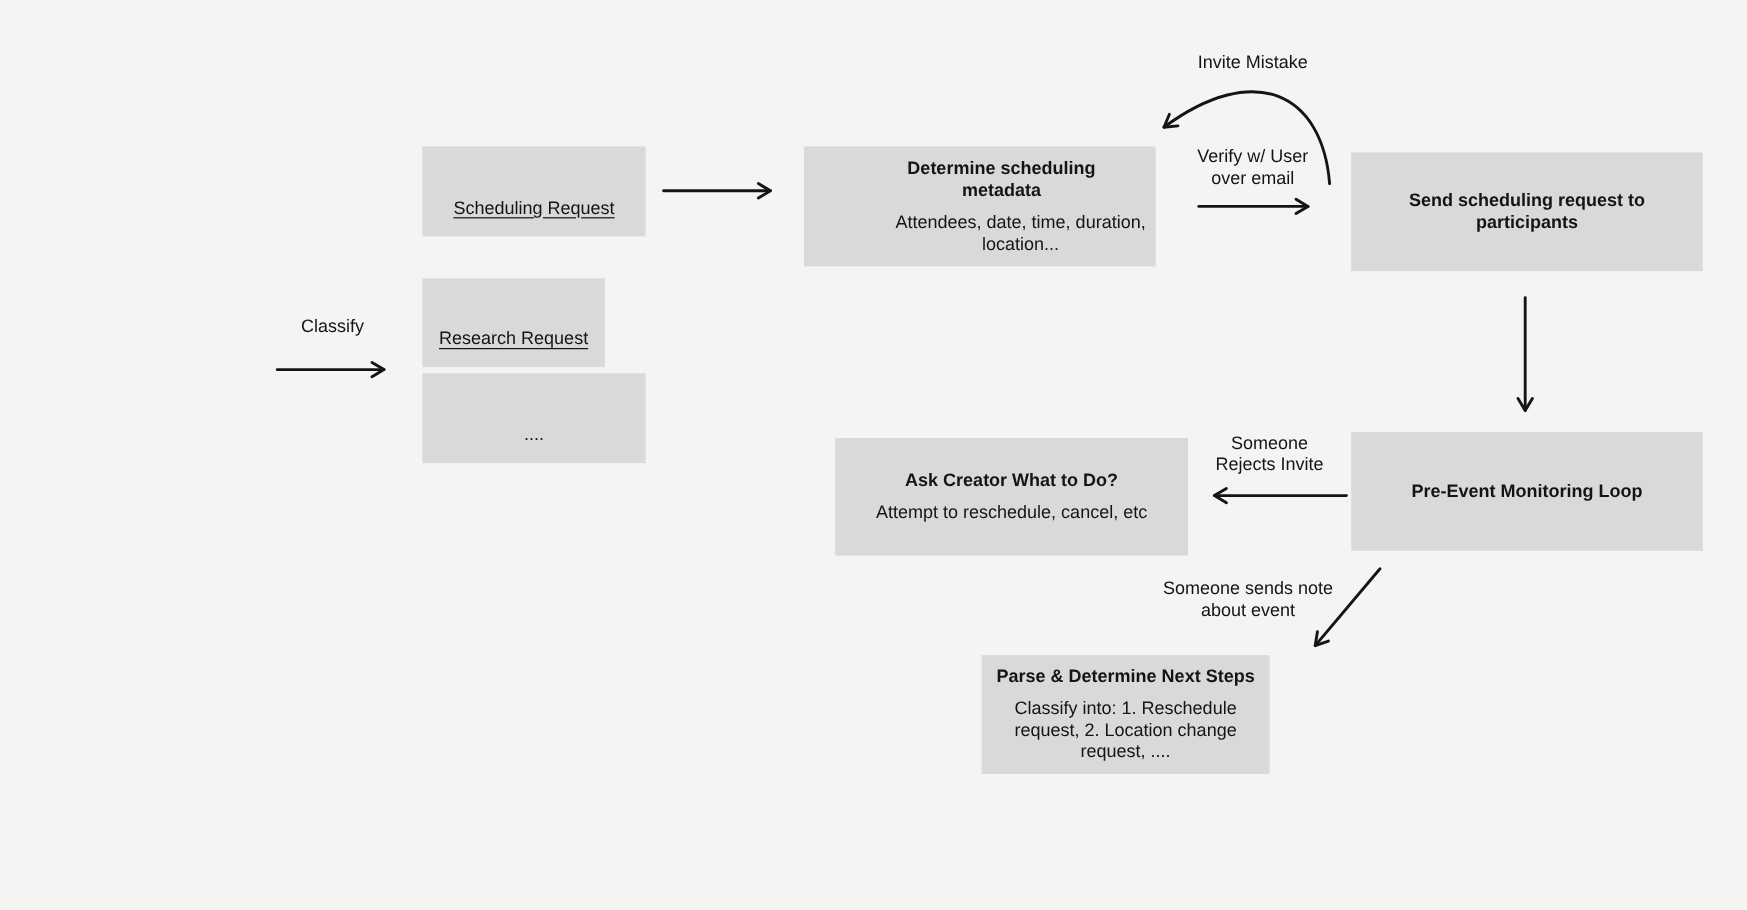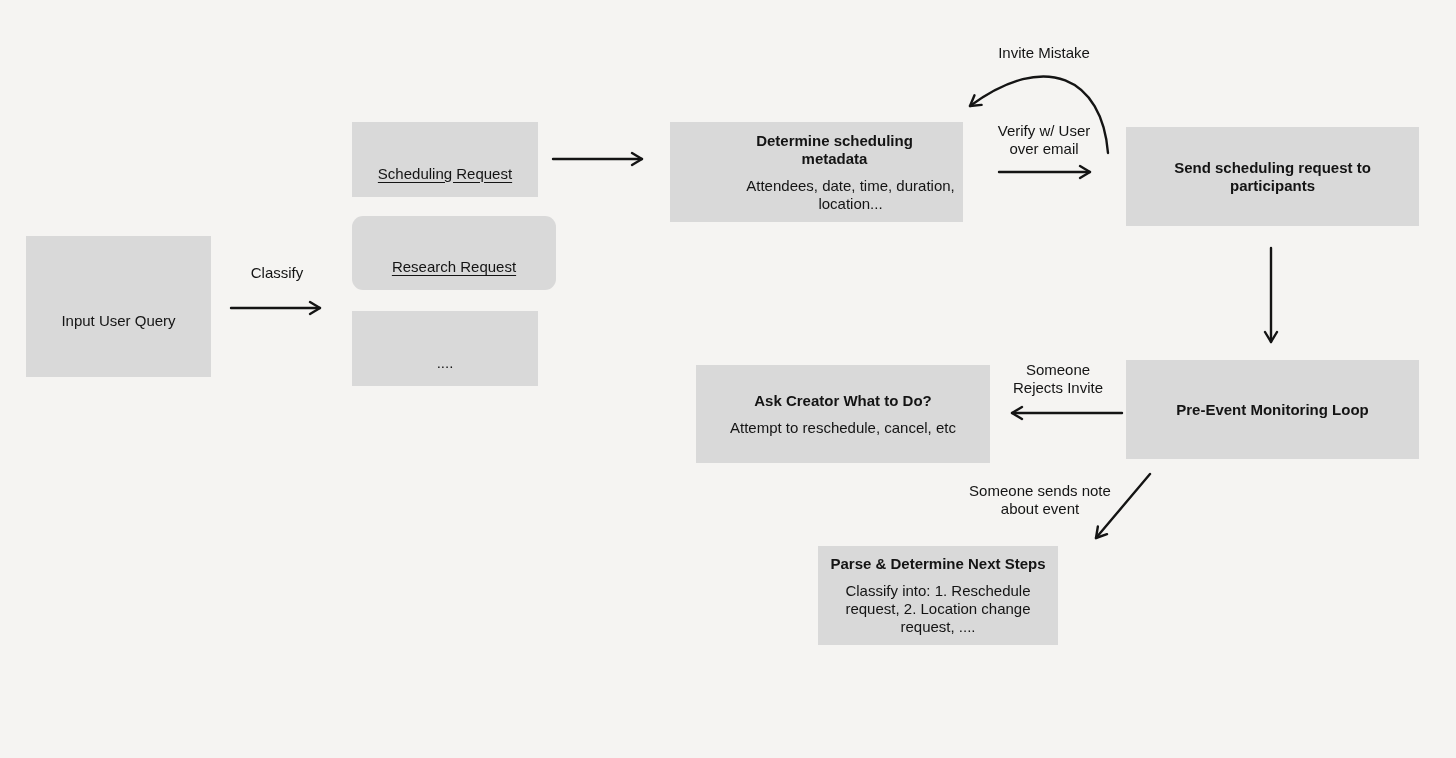--- a/index.html
+++ b/index.html
@@ -53,21 +53,21 @@
     line-height: 18px;
   }
   .node-label { font-weight: 400; margin-top: 28px; }
   .node-label.underlined { text-decoration: underline; text-underline-offset: 3px; }
   .node-title { font-weight: 700; }
   .node-subtitle { font-weight: 400; }
 
   
   .n-input       { left: 26px;   top: 236px; width: 185px; height: 141px; }
   .n-scheduling  { left: 352px;  top: 122px; width: 186px; height: 75px;  }
-  .n-research    { left: 352px;  top: 216px; width: 204px; height: 74px; border-radius: 11px;  }
+  .n-research    { left: 352px;  top: 232px; width: 152px; height: 74px;  }
   .n-other       { left: 352px;  top: 311px; width: 186px; height: 75px;  }
   .n-determine   { left: 670px;  top: 122px; width: 293px; height: 100px; padding-left: 36px; }
   .n-send        { left: 1126px; top: 127px; width: 293px; height: 99px;  }
   .n-preevent    { left: 1126px; top: 360px; width: 293px; height: 99px;  }
   .n-askcreator  { left: 696px;  top: 365px; width: 294px; height: 98px;  }
   .n-parse       { left: 818px;  top: 546px; width: 240px; height: 99px;  }
 
   .n-determine .node-title { max-width: 170px; }
   .n-send .node-title      { max-width: 232px; }
   .n-parse .node-subtitle  { max-width: 280px; }
@@ -100,23 +100,20 @@
     </defs>
     <line class="edge" x1="231" y1="308" x2="320" y2="308" marker-end="url(#arrowhead)"></line>
     <line class="edge" x1="553" y1="159" x2="642" y2="159" marker-end="url(#arrowhead)"></line>
     <line class="edge" x1="999" y1="172" x2="1090" y2="172" marker-end="url(#arrowhead)"></line>
     <path class="edge" d="M 1108 153 C 1102 78, 1046 50, 970 106" marker-end="url(#arrowhead)"></path>
     <line class="edge" x1="1271" y1="248" x2="1271" y2="342" marker-end="url(#arrowhead)"></line>
     <line class="edge" x1="1122" y1="413" x2="1012" y2="413" marker-end="url(#arrowhead)"></line>
     <line class="edge" x1="1150" y1="474" x2="1096" y2="538" marker-end="url(#arrowhead)"></line>
   </svg>
 
-  <div class="node n-input">
-    <div class="node-label">Input User Query</div>
-  </div>
 
   <div class="node n-scheduling">
     <div class="node-label underlined">Scheduling Request</div>
   </div>
 
   <div class="node n-research">
     <div class="node-label underlined">Research Request</div>
   </div>
 
   <div class="node n-other">

